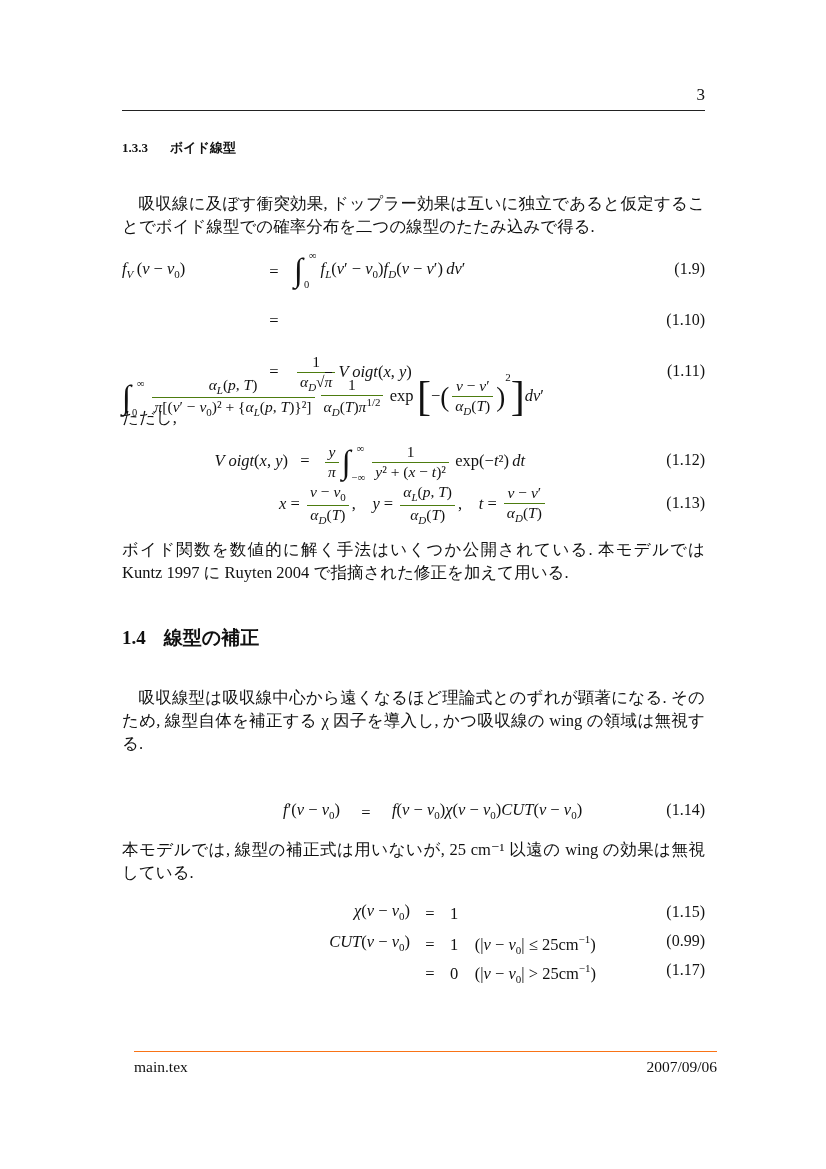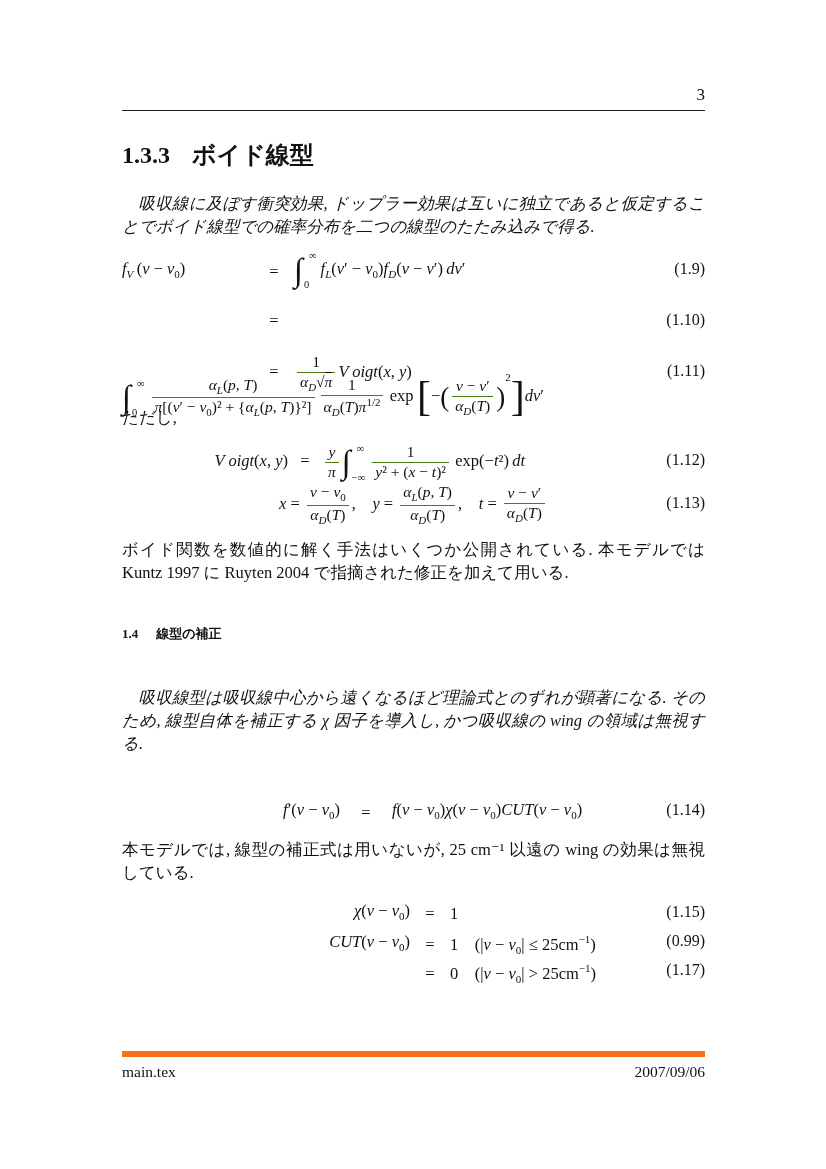--- a/index.html
+++ b/index.html
@@ -6,34 +6,34 @@
   .page{
     position:relative; width:826px; height:1169px; background:#ffffff;
     font-family:"Liberation Serif","DejaVu Serif",serif; color:#111;
     overflow:hidden;
   }
   .content-x{left:122px; width:583px;}
 
   
   .header{position:absolute; top:84px; border-bottom:1px solid #222;
           text-align:right; padding-bottom:4px; font-size:17px; line-height:22px;}
-  .footer{position:absolute; top:1051px; border-top:6px solid #f97316;
-          padding-top:6px; display:flex; justify-content:space-between; font-size:15.5px;}
+  .footer{position:absolute; top:1051px; border-top:1px solid #f97316;
+          padding-top:6px; display:flex; justify-content:space-between; font-size:15.5px;margin-left:12px;}
 
   
-  .h-sub{position:absolute; top:139px; font-weight:bold; font-size:24px;
+  .h-sub{position:absolute; top:139px; font-weight:bold; font-size:13px;
          font-family:"Liberation Sans","DejaVu Sans",sans-serif;}
   .h-sub .num{font-family:"Liberation Serif","DejaVu Serif",serif; margin-right:22px;}
-  .h-sec{position:absolute; top:625px; font-weight:bold; font-size:13px;
+  .h-sec{position:absolute; top:625px; font-weight:bold; font-size:19px;
          font-family:"Liberation Sans","DejaVu Sans",sans-serif;}
   .h-sec .num{font-family:"Liberation Serif","DejaVu Serif",serif; margin-right:18px;}
 
   
   .para{position:absolute; font-size:16.5px; line-height:23px; text-align:justify; margin:0;}
-  .indent{text-indent:1em;font-style:italic;}
+  .indent{text-indent:1em;}
 
   
   .eqblock{position:absolute;}
   .eqrow{position:relative; width:583px;}
   .eqrow .lhs,.eqrow .rel,.eqrow .rhs{display:inline-block; vertical-align:middle; font-size:16.5px;}
   .eqrow .rel{text-align:center;}
   .eqrow .rhs{white-space:nowrap;}
   .eqno{position:absolute; right:0; top:50%; transform:translateY(-50%);
         font-style:normal; font-size:16px;}
   .rowA{height:46px; line-height:46px;text-decoration:underline;}

